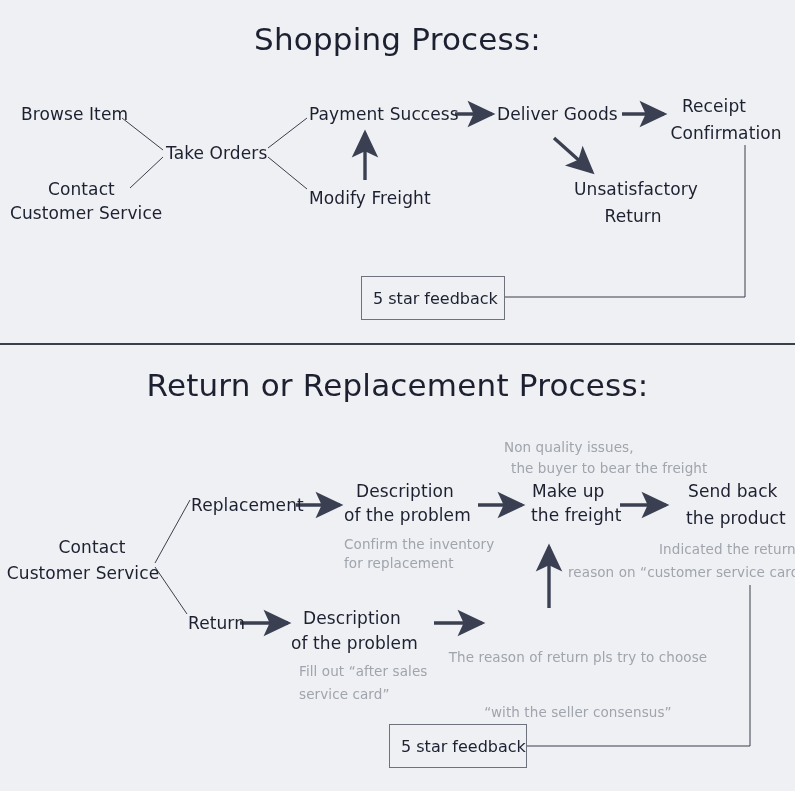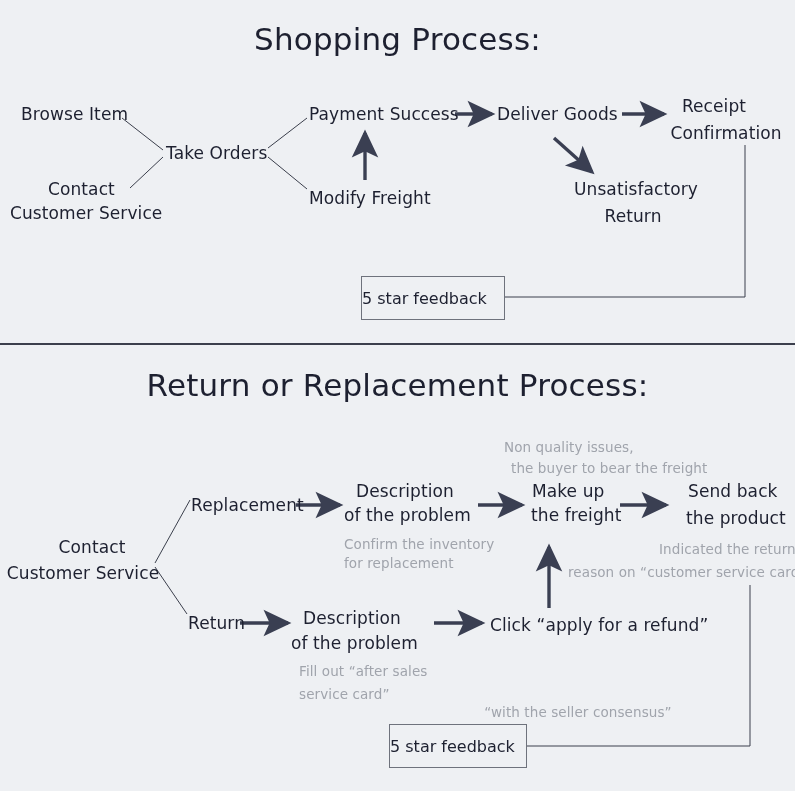--- a/index.html
+++ b/index.html
@@ -64,20 +64,21 @@
   
   .fbbox {
     position: absolute;
     box-sizing: border-box;
     border: 1px solid #6e727c;
     background: transparent;
     color: #1d2030;
     font-size: 16px;
     display: flex;
     align-items: center;
+    padding-left: 11px;
     white-space: nowrap;
   }
 </style>
 </head>
 <body>
 
 <div id="page">
 
   <svg id="wires" viewBox="0 0 795 791" width="795" height="791">
     <defs>
@@ -176,19 +177,19 @@
 
   <div class="note l" style="left:659px; top:539px;">Indicated the return</div>
   <div class="note l" style="left:568px; top:562px;">reason on “customer service card”</div>
 
   <div class="node l" style="left:303px; top:608px;">Description</div>
   <div class="node l" style="left:291px; top:633px;">of the problem</div>
 
   <div class="note l" style="left:299px; top:661px;">Fill out “after sales</div>
   <div class="note l" style="left:299px; top:684px;">service card”</div>
 
-  <div class="node l" style="left:490px; top:615px;">Click “apply for a refund”</div>
 
+  <div class="note c" style="left:578px; top:647px;">The reason of return pls try to choose</div>
   <div class="note c" style="left:578px; top:702px;">“with the seller consensus”</div>
 
   <div class="fbbox" style="left:389px; top:724px; width:138px; height:44px;">5 star feedback</div>
 
 </div>
 
 </body></html>

